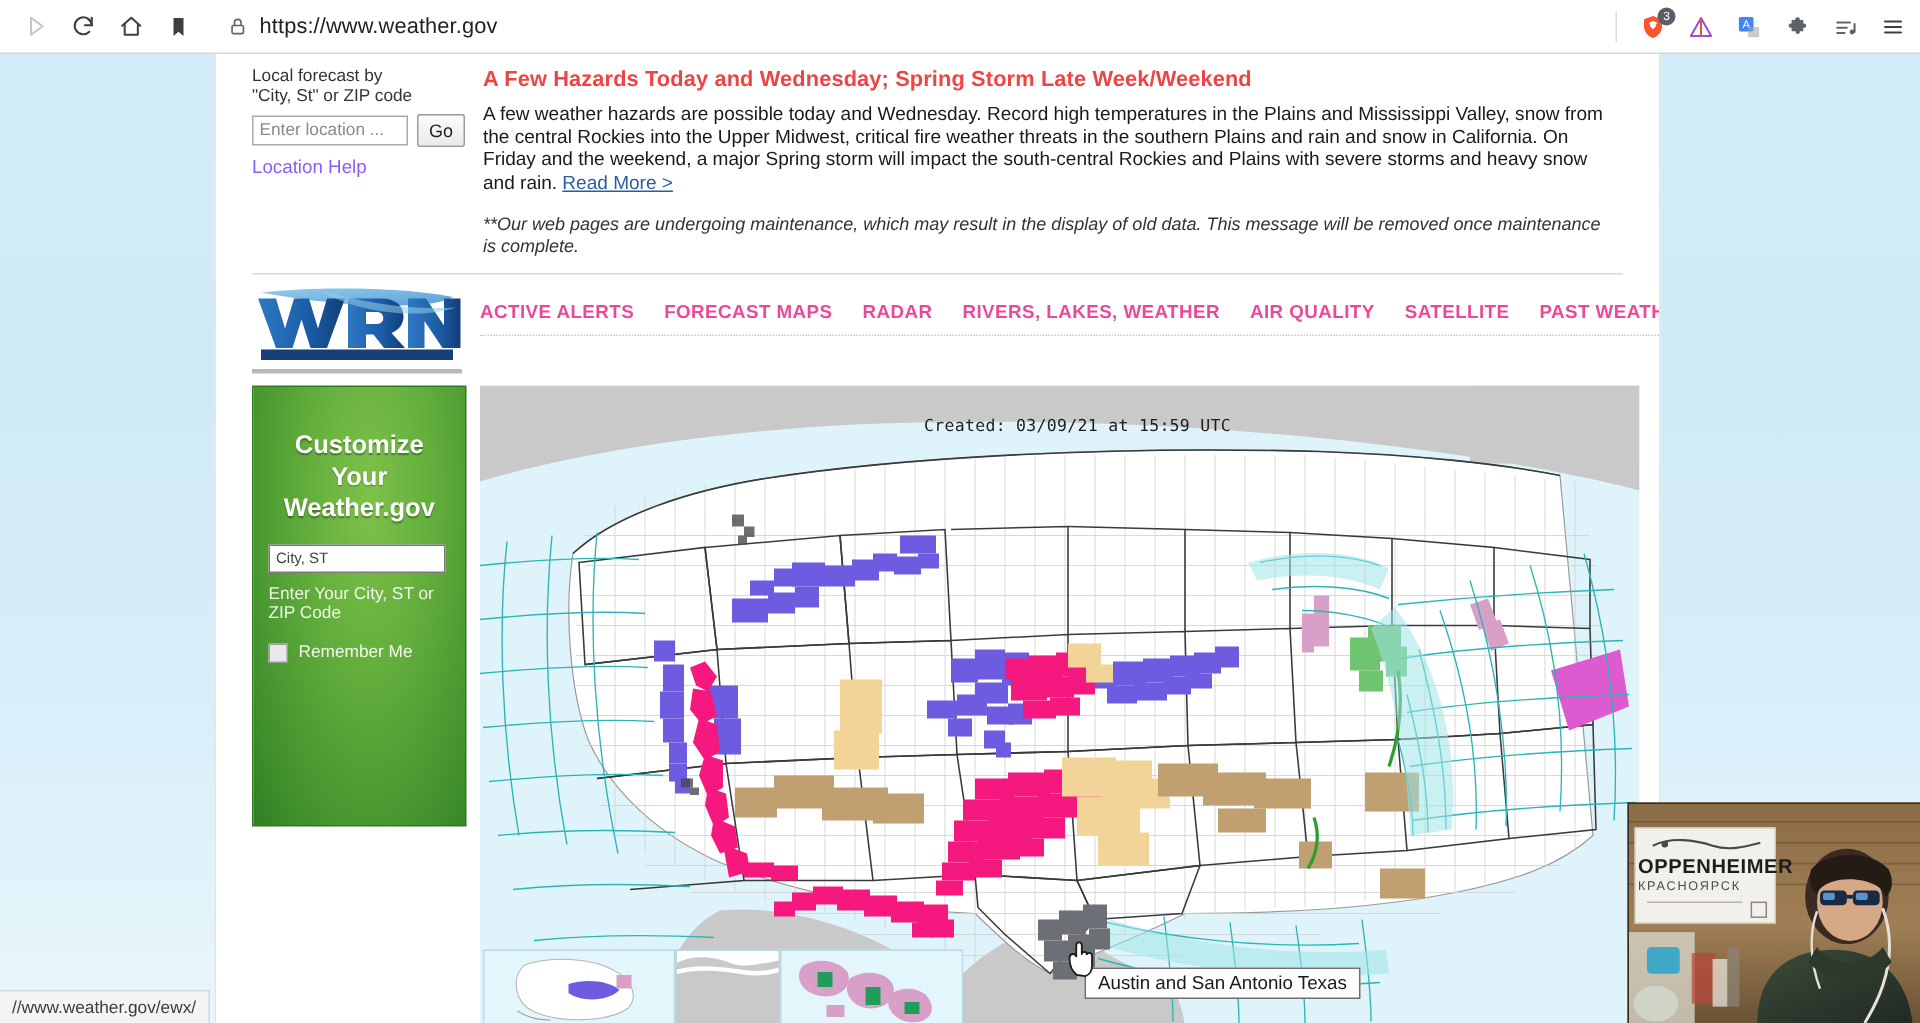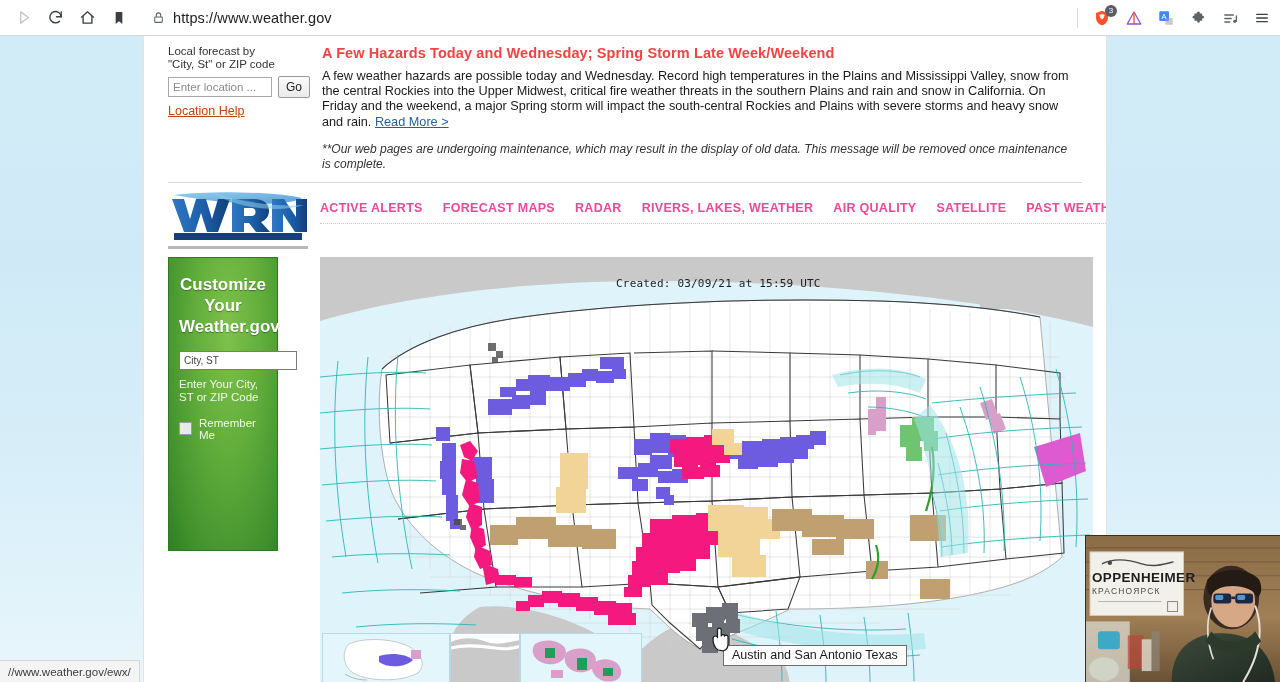--- a/index.html
+++ b/index.html
@@ -129,22 +129,21 @@
     font-size: 12px; color: #222;
     border-radius: 2px;
     padding: 0 7px;
     cursor: pointer;
     font-family: "Liberation Sans", sans-serif;
   }
   .lf-help {
     display: inline-block;
     margin-top: 6px;
     font-size: 12.5px;
-    color: #c2410c;
-    text-decoration: underline;
+    color: #8b5cf6;
     cursor: pointer;
   }
 
   .alert-col { flex: 1 1 auto; padding-right: 28px; padding-left: 2px; }
   .alert-head {
     font-size: 14.5px; font-weight: bold;
     color: #ef4444;
     margin-bottom: 8px;
     letter-spacing: 0.1px;
   }
@@ -196,24 +195,24 @@
     margin-top: 8px;
     border-top: 1px dotted #c8c8c8;
     height: 0;
   }
 
   
   .main-row { display: flex; margin-top: 14px; }
   .side-col { width: 176px; padding-left: 24px; flex: 0 0 auto; }
 
   .customize-box {
-    width: 110px;
+    width: 143px;
     background: radial-gradient(ellipse at 55% 25%, #7dc24a 0%, #63ae3c 38%, #3f8f2c 82%, #2f7f24 100%);
     border: 1px solid #2e7a22;
-    padding: 16px 10px 14px 10px;
+    padding: 28px 10px 14px 10px;
     height: 294px;
   }
   .cust-title {
     color: #fff; font-weight: bold;
     font-size: 17px; line-height: 21px;
     text-align: center;
     text-shadow: 0 1px 1px rgba(0,0,0,.35);
     margin-bottom: 14px;
   }
   .cust-input {

